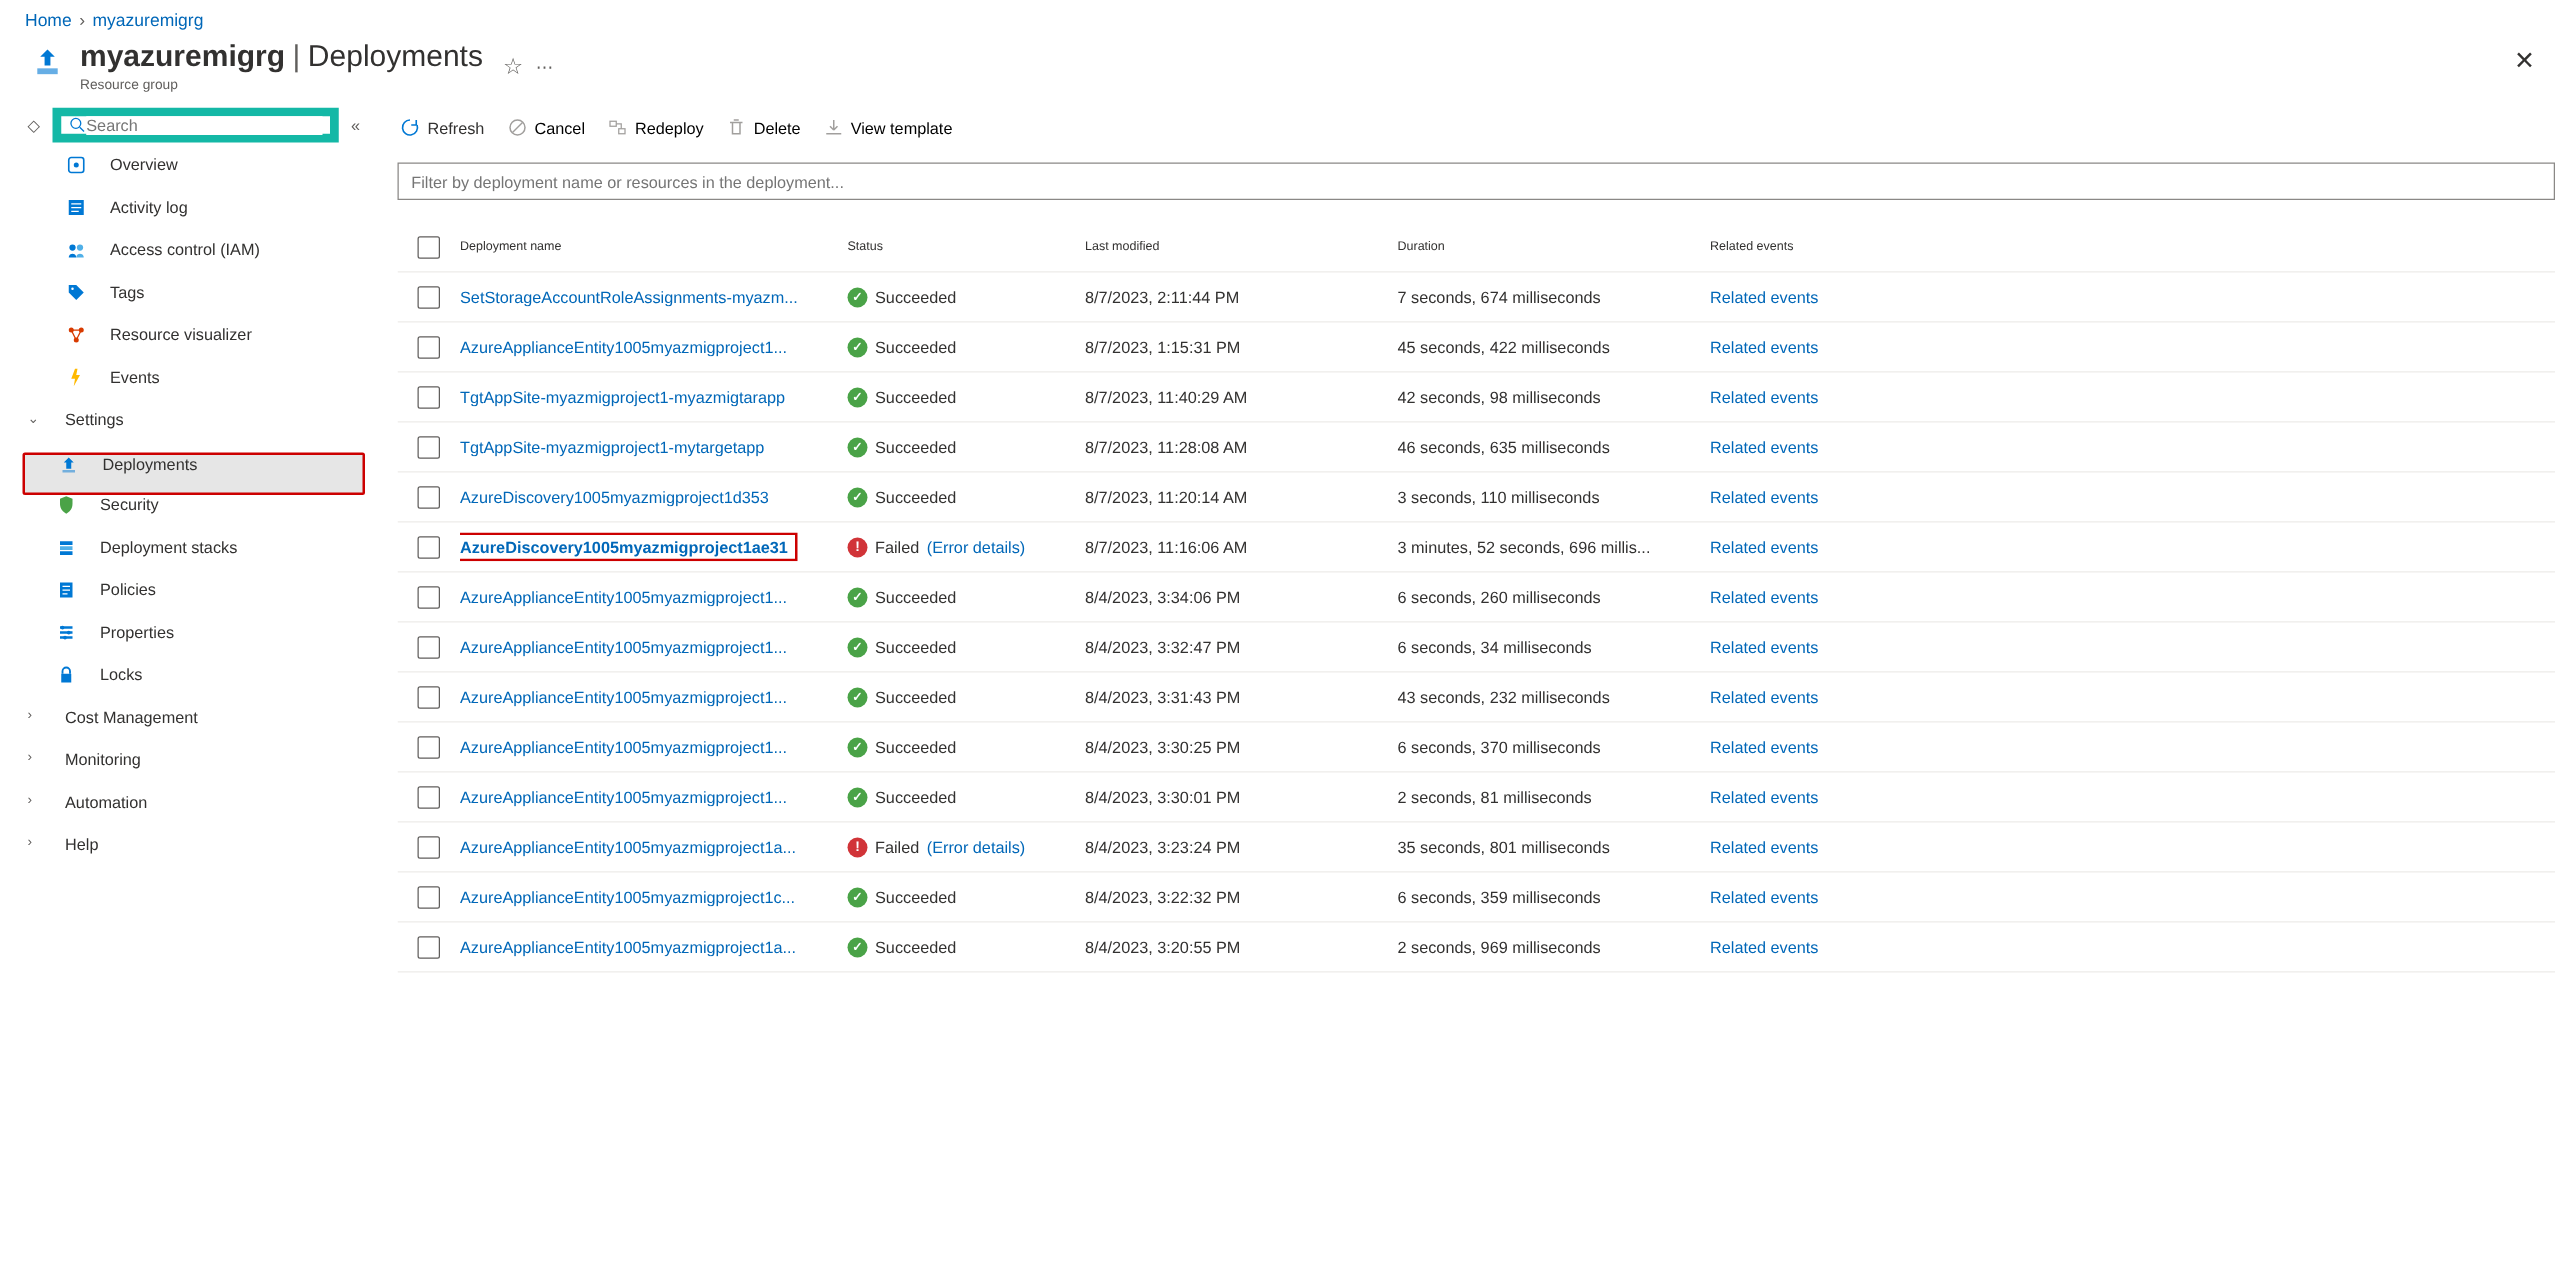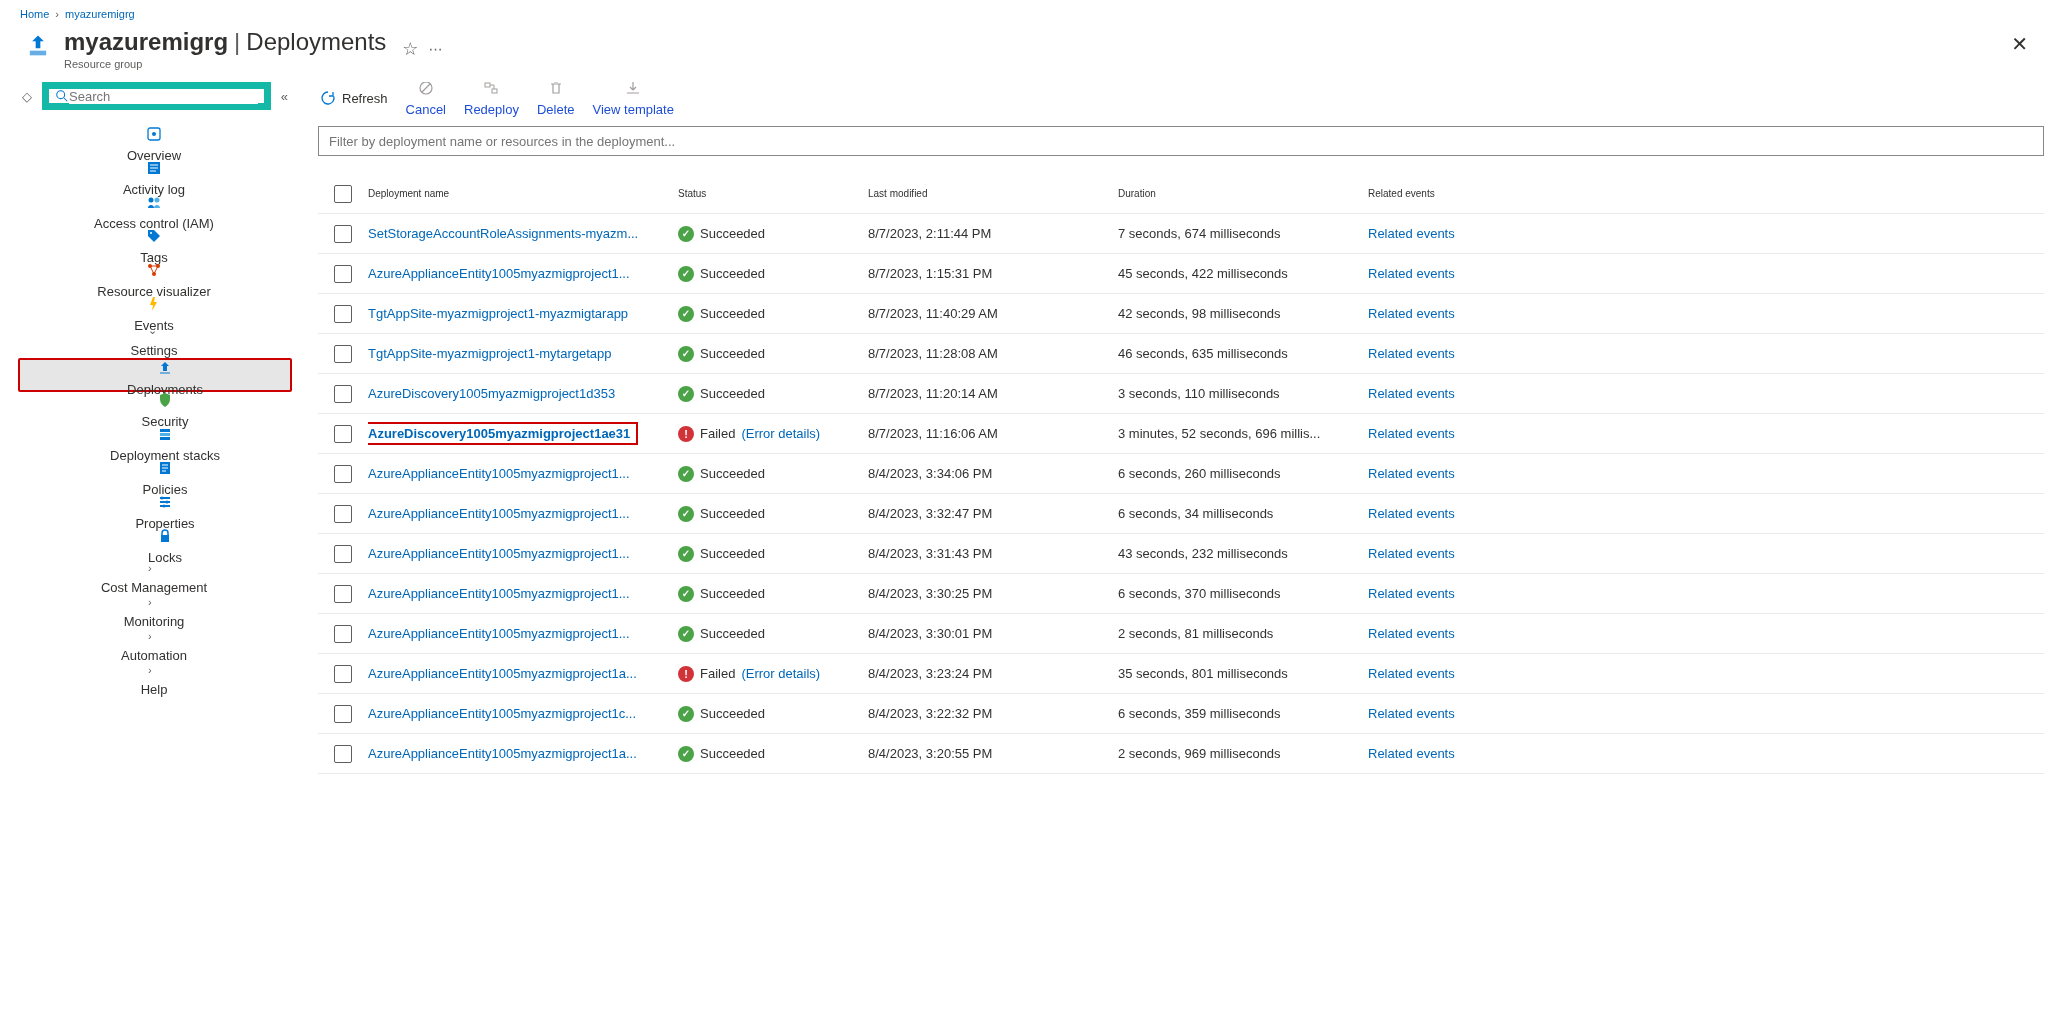--- a/index.html
+++ b/index.html
@@ -6,21 +6,21 @@
   body {
     font-family: "Segoe UI", -apple-system, BlinkMacSystemFont, sans-serif;
     font-size: 13px;
     color: #323130;
     background: #fff;
     overflow: hidden;
   }
   a { color: #0067b8; text-decoration: none; cursor: pointer; }
 
   
-  .breadcrumb { display: flex; align-items: center; gap: 6px; padding: 8px 20px 4px 20px; font-size: 11px; }
+  .breadcrumb { display: flex; align-items: center; gap: 6px; padding: 8px 20px 4px 20px; font-size: 14px; }
   .breadcrumb .sep { color: #605e5c; }
 
   
   .page-header { display: flex; align-items: flex-start; padding: 4px 20px 12px 20px; }
   .page-header .icon-box { width: 36px; height: 36px; margin-right: 8px; display:flex; align-items:center; justify-content:center;}
   .page-header h1 { font-size: 24px; font-weight: 600; display: flex; align-items: baseline; }
   .page-header h1 .sep { color: #605e5c; margin: 0 6px; font-weight:400;}
   .page-header .subtitle { font-size: 11px; color: #605e5c; margin-top: 2px; }
   .page-header .star { margin-left: 16px; color: #605e5c; cursor:pointer; font-size:18px; align-self:center;}
   .page-header .more { margin-left: 10px; color: #605e5c; cursor:pointer; font-size:14px; align-self:center;}
@@ -31,31 +31,31 @@
   .sidebar { width: 300px; border-right: none; padding: 0 8px 8px 18px; overflow-y: auto; flex-shrink:0;}
   .main { flex: 1; padding: 0 12px 0 18px; overflow:hidden; display:flex; flex-direction:column;}
 
   
   .side-top { display:flex; align-items:center; gap:6px; margin-bottom:10px;}
   .side-top .pin { color:#605e5c; cursor:pointer; width:18px; text-align:center;}
   .search-box { flex:1; display:flex; align-items:center; border:7px solid #14b8a6; height:28px; padding:0 6px; }
   .search-box input { border:none; outline:none; flex:1; font-size:13px; }
   .side-top .collapse { color:#605e5c; cursor:pointer; font-size:13px; padding:0 4px;}
 
-  .nav-item { display:flex; align-items:center; height:34px; padding:0 6px 0 4px; gap:6px; cursor:pointer; border-radius:2px;flex-direction:column;}
+  .nav-item { display:flex; align-items:flex-start; height:34px; padding:0 6px 0 4px; gap:18px; cursor:pointer; border-radius:2px;}
   .nav-item .chev { width:12px; color:#605e5c; font-size:11px;}
   .nav-item .ico { width:18px; display:flex; align-items:center; justify-content:center;}
   .nav-item .lbl { font-size:13px; color:#323130;}
   .nav-sub { padding-left: 26px; }
   .nav-selected { background:#e6e6e6; border:2px solid #c00; }
 
   
   .toolbar { display:flex; align-items:center; gap:18px; height:36px; padding:0 2px 4px 2px;text-align:right;}
   .tool-btn { display:flex; align-items:center; gap:6px; color:#323130; cursor:pointer; font-size:13px;}
-  .tool-btn.disabled { color:#1d4ed8; cursor:default;flex-direction:column;}
+  .tool-btn.disabled { color:#000000; cursor:default;}
   .tool-btn .ico { display:flex; align-items:center;}
 
   
   .filter-row { margin-top:8px; }
   .filter-input { width:100%; height:30px; border:1px solid #8a8886; padding:0 10px; font-size:13px; outline:none;}
 
   
   .tbl { margin-top:18px; overflow-y:auto; flex:1;}
   .thead, .trow { display:flex; align-items:center; height:40px; border-bottom:1px solid #edebe9; }
   .thead { font-weight:400; font-size:10px; border-bottom:1px solid #edebe9;}

